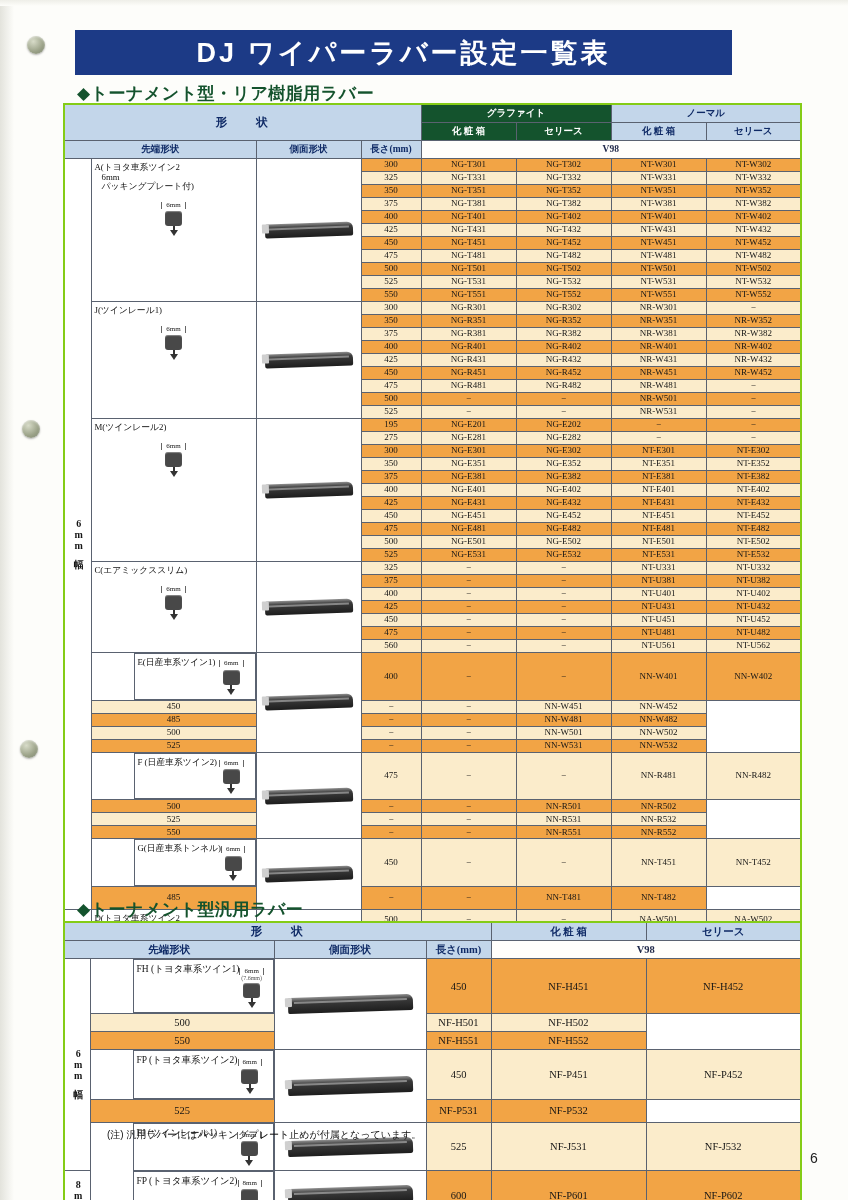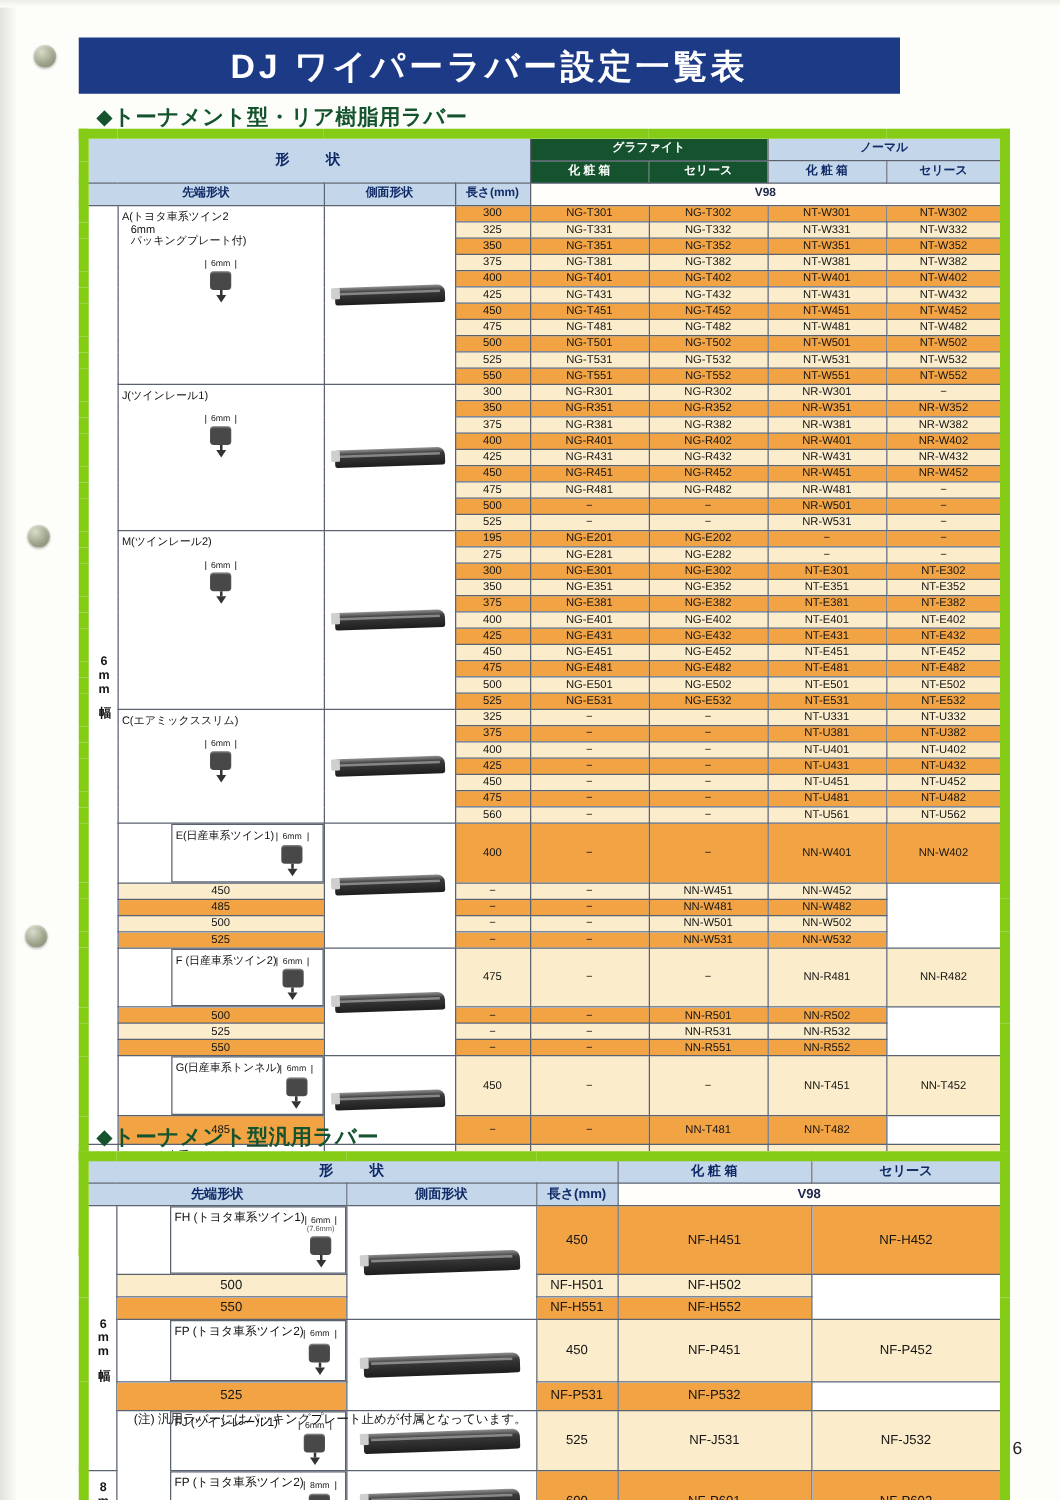--- a/index.html
+++ b/index.html
@@ -9,34 +9,34 @@
     font-family:"Liberation Sans","DejaVu Sans",sans-serif;
     color:#111;
   }
   .page-edge{position:absolute;left:0;top:0;width:14px;height:100%;
     background:linear-gradient(90deg,#e3e3dc,#fdfdfa);}
   .page-edge-top{position:absolute;left:0;top:0;width:100%;height:6px;
     background:linear-gradient(180deg,#eeeee8,#fdfdfa);}
   .hole{position:absolute;width:18px;height:18px;border-radius:50%;
     background:radial-gradient(circle at 35% 30%,#d8dcc9,#9aa187 60%,#7c8470);
     box-shadow:0 1px 2px rgba(0,0,0,.3), inset 0 1px 2px rgba(255,255,255,.5);}
-  .banner{position:absolute;left:63px;top:30px;width:657px;height:45px;
+  .banner{position:absolute;left:75px;top:30px;width:657px;height:45px;
     background:#1c3a86;display:flex;align-items:center;justify-content:center;}
   .banner span{color:#fff;font-weight:bold;font-size:27px;letter-spacing:3px;}
   .sec-title{position:absolute;left:77px;font-weight:bold;font-size:17px;
     color:#14532d;letter-spacing:.5px;}
   .s1{top:82px}
   .s2{top:898px}
 
   table{position:absolute;left:63px;border-collapse:collapse;table-layout:fixed;background:#fff;}
   .t1{top:103px;width:737px;}
   .t2{top:921px;width:737px;}
   th,td{border:1px solid #5a6270;padding:0;line-height:1.08;text-align:center;
     color:#151515;overflow:hidden;}
-  table{border:8px solid #84cc16;}
+  table{border:2px solid #84cc16;font-family:Liberation Serif, serif;}
   .t1 th{font-size:9.5px;height:17px}
   .t2 th{font-size:10.5px;height:17px}
   .t1 td{font-size:9px}
   .t2 td{font-size:10.5px}
   th.shape-th{font-size:11.5px;letter-spacing:2px}
   th.lb{background:#c3d6ea;color:#0f2a66;font-weight:bold;}
   th.db{background:#14532d;color:#ffffff;font-weight:bold;}
   th.wh{background:#fffefb;color:#20294a;font-weight:bold;}
   tr.row-orange td{background:#f2a445;}
   tr.row-cream td{background:#fbeccb;}

